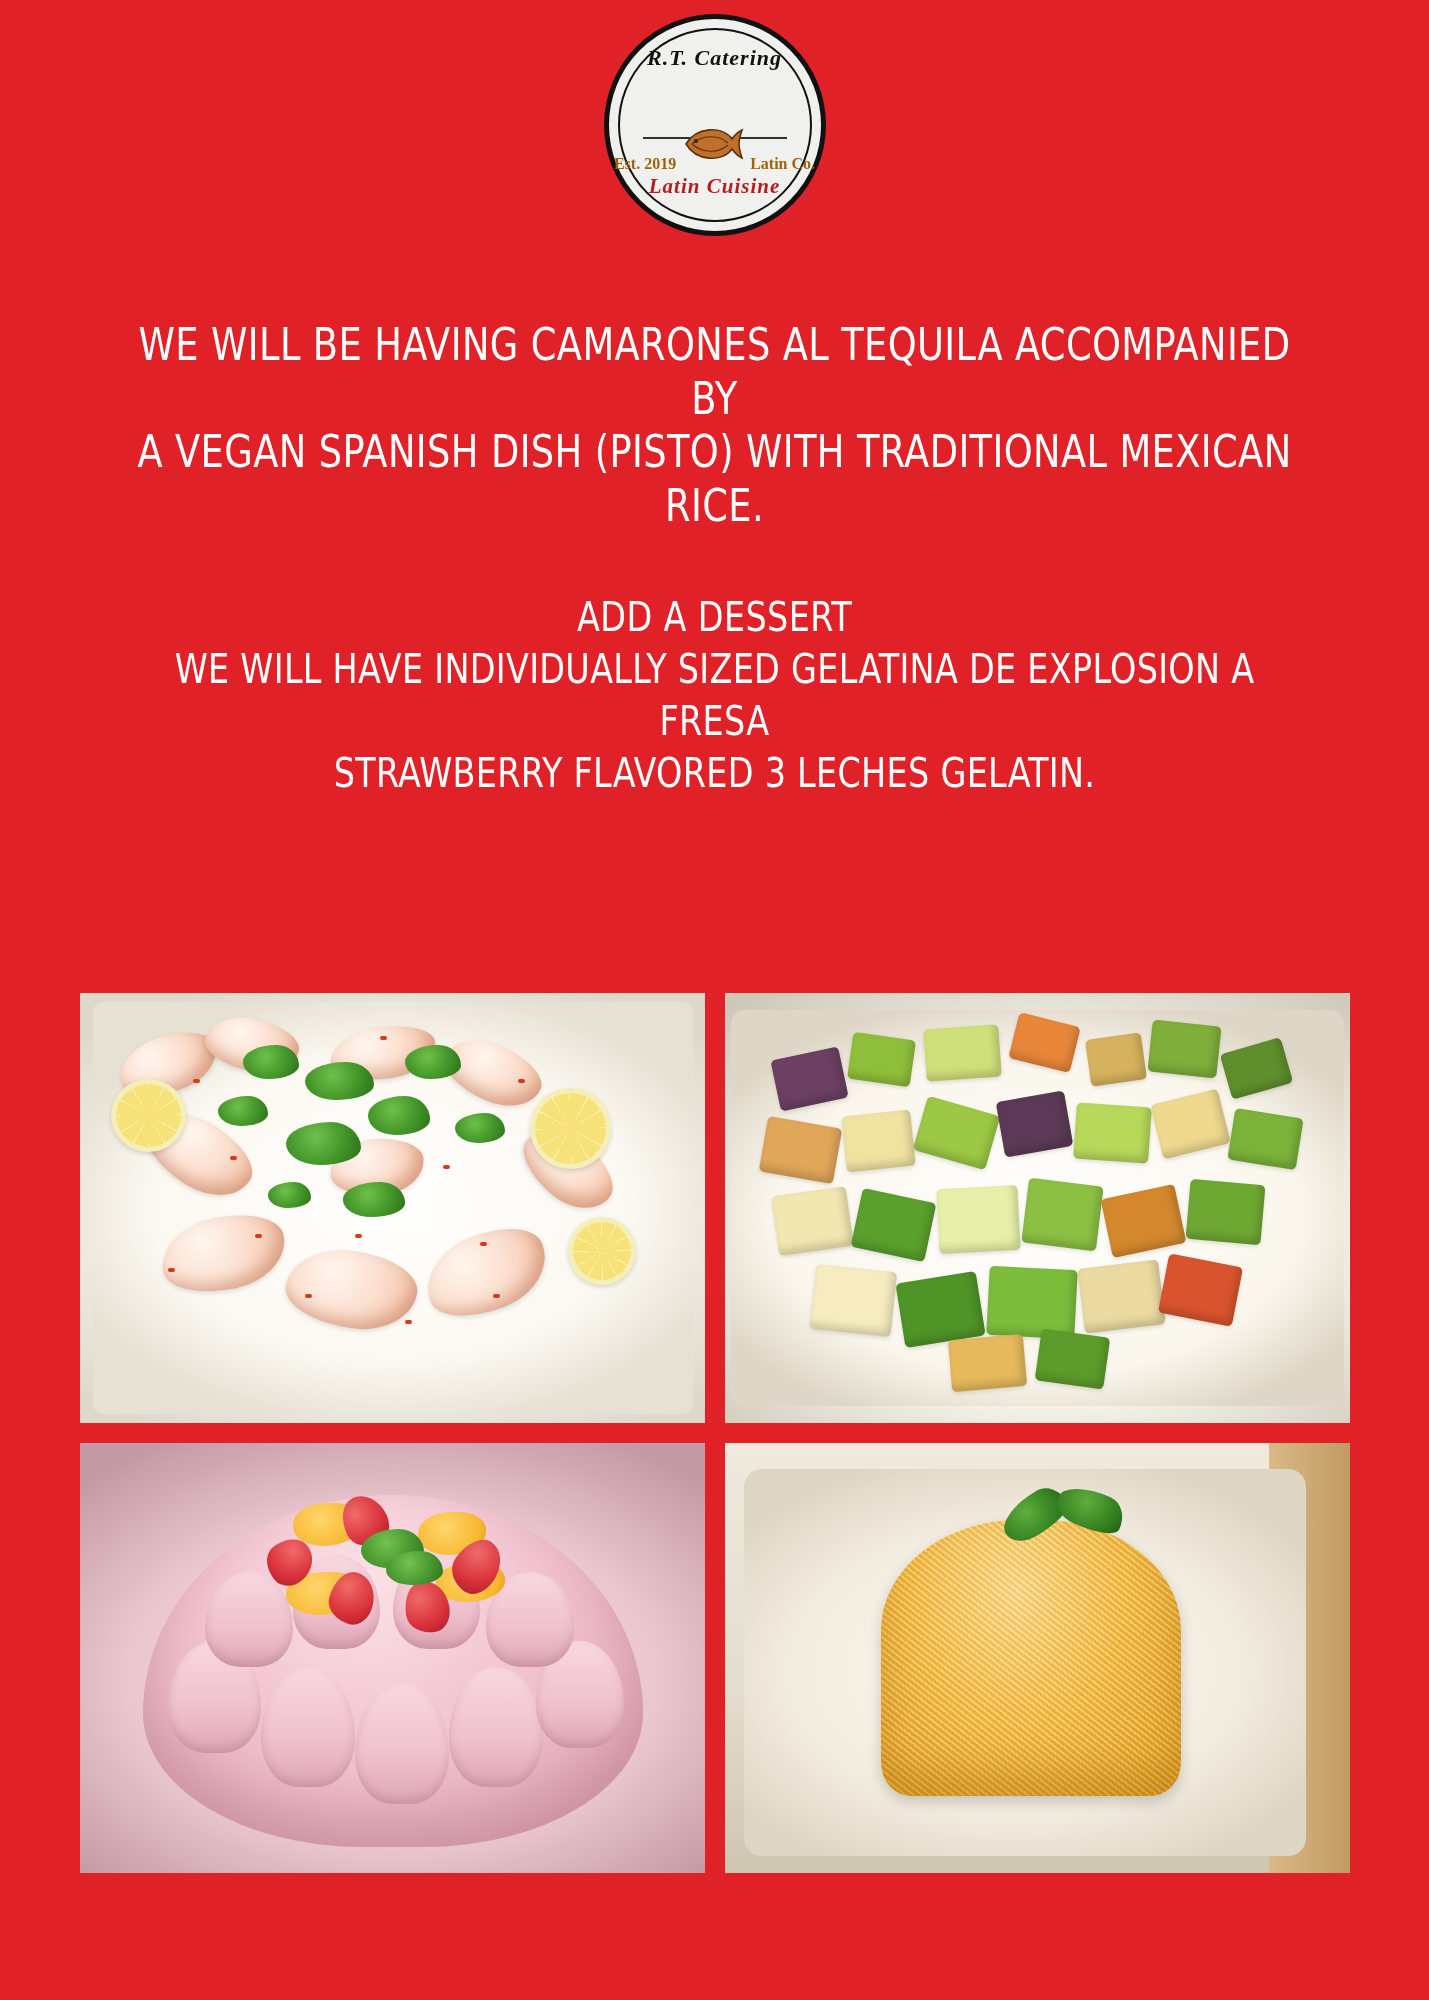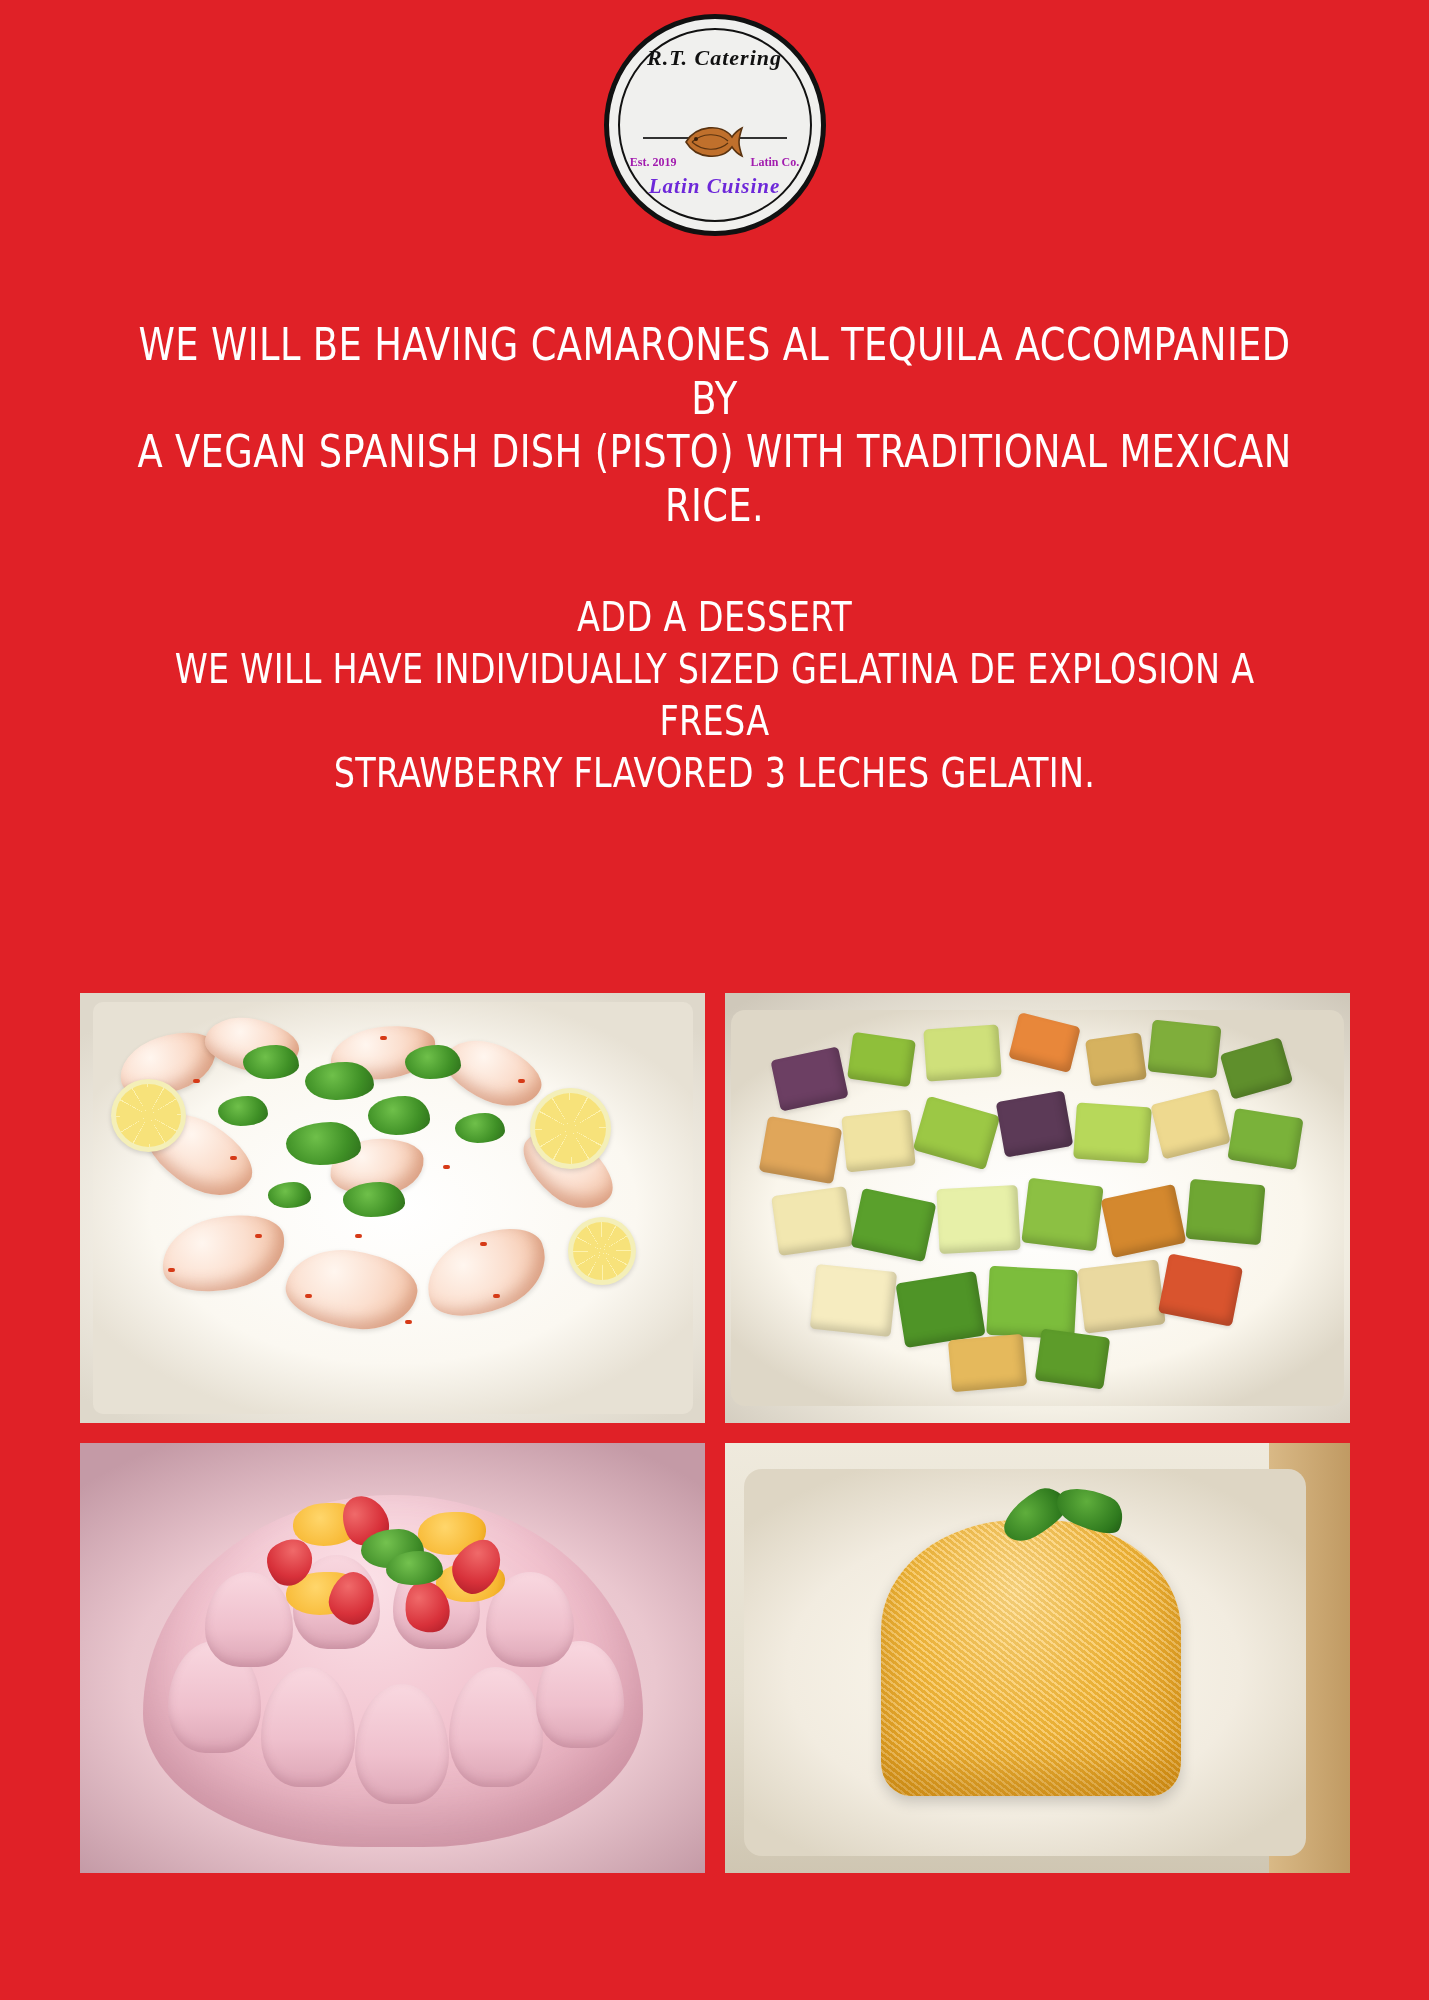--- a/index.html
+++ b/index.html
@@ -65,36 +65,36 @@
   .logo-bottom-text {
     position: absolute;
     bottom: 32px;
     left: 0; right: 0;
     text-align: center;
     font-family: "Liberation Serif", serif;
     font-style: italic;
     font-weight: bold;
     font-size: 21px;
     letter-spacing: 1px;
-    color: #6d28d9;
+    color: #b91c1c;
   }
   .logo-mid {
     position: absolute;
     top: 95px;
     left: 0; right: 0;
     display: flex;
     align-items: center;
     justify-content: center;
     gap: 6px;
   }
   .logo-est, .logo-city {
     font-family: "Liberation Serif", serif;
     font-weight: bold;
-    font-size: 12px;
-    color: #a21caf;
+    font-size: 16px;
+    color: #a16207;
     white-space: nowrap;
     margin-top: 41px;
   }
   .logo-fish {
     width: 62px;
     height: 46px;
     display: block;
   }
   .logo-rule {
     position: absolute;

